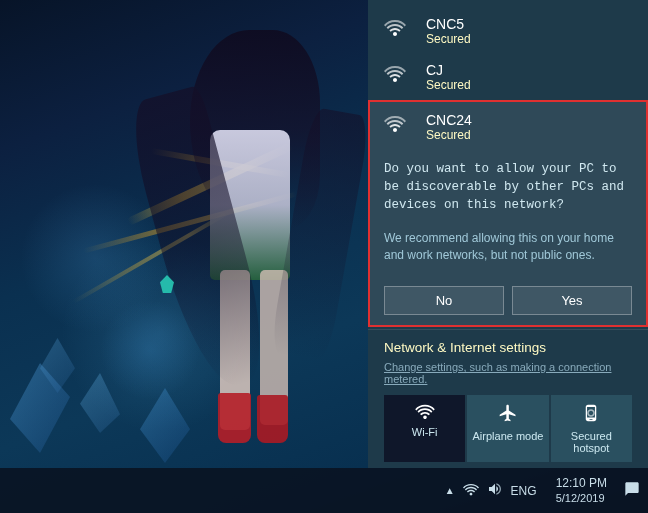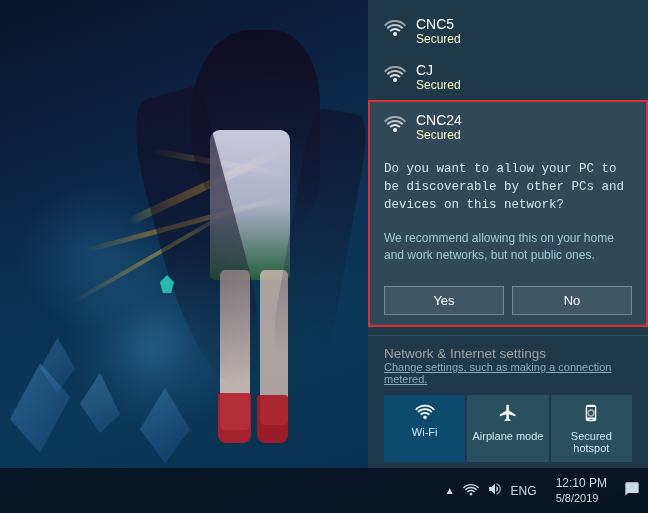--- a/index.html
+++ b/index.html
@@ -50,21 +50,21 @@
     .network-item.expanded {
       background: rgba(255,255,255,0.08);
       border: 2px solid #e03030;
       flex-direction: column;
       padding: 10px 14px;
     }
 
     .network-item-header {
       display: flex;
       align-items: flex-start;
-      gap: 10px;
+      gap: 20px;
       width: 100%;
     }
 
     .wifi-icon {
       color: #ffffff;
       font-size: 20px;
       margin-top: 2px;
       flex-shrink: 0;
       line-height: 1;
     }
@@ -116,24 +116,24 @@
       font-family: 'Segoe UI', Arial, sans-serif;
     }
 
     
     .network-settings {
       padding: 10px 16px 6px;
       border-top: 1px solid rgba(255,255,255,0.1);
     }
 
     .settings-title {
-      color: #a3a3a3;
+      color: #fef9c3;
       font-size: 13.5px;
       font-weight: 400;
-      margin-bottom: 0;
+      margin-bottom: 6px;
     }
 
     .settings-subtitle {
       color: #88aabb;
       font-size: 11px;
       margin-bottom: 10px;
       text-decoration: underline;
     }
 
     .quick-actions {
@@ -152,21 +152,21 @@
       border: none;
       color: white;
       gap: 4px;
     }
 
     .quick-action:not(:last-child) {
       margin-right: 2px;
     }
 
     .quick-action.active {
-      background: #0c4a6e;
+      background: #0f172a;
     }
 
     .quick-action-icon {
       font-size: 18px;
       line-height: 1;
     }
 
     .quick-action-label {
       font-size: 11px;
       color: #cce8f0;
@@ -346,22 +346,22 @@
           </svg>
         </div>
         <div class="network-info">
           <div class="network-name">CNC24</div>
           <div class="network-status">Secured</div>
         </div>
       </div>
       <div class="network-question">Do you want to allow your PC to be discoverable by other PCs and devices on this network?</div>
       <div class="network-recommend">We recommend allowing this on your home and work networks, but not public ones.</div>
       <div class="network-buttons">
+        <button class="net-btn">No</button>
         <button class="net-btn">Yes</button>
-        <button class="net-btn">No</button>
       </div>
     </div>
 
     <div class="network-item">
       <div class="network-item-header">
         <div class="wifi-icon">
           <svg width="22" height="18" viewBox="0 0 22 18" fill="white">
             <path d="M11 14c-1.1 0-2 .9-2 2s.9 2 2 2 2-.9 2-2-.9-2-2-2z"></path>
             <path d="M11 10c-2.2 0-4.2.9-5.6 2.4l1.4 1.4C7.9 12.7 9.4 12 11 12s3.1.7 4.2 1.8l1.4-1.4C15.2 10.9 13.2 10 11 10z" opacity="0.85"></path>
             <path d="M11 6C7.7 6 4.7 7.4 2.6 9.6L4 11c1.7-1.8 4.2-3 6.9-3s5.2 1.2 7 3l1.4-1.4C17.2 7.4 14.3 6 11 6z" opacity="0.7"></path>
@@ -437,21 +437,21 @@
           <path d="M3 9v6h4l5 5V4L7 9H3zm13.5 3c0-1.77-1.02-3.29-2.5-4.03v8.05c1.48-.73 2.5-2.25 2.5-4.02z"></path>
           <path d="M14 3.23v2.06c2.89.86 5 3.54 5 6.71s-2.11 5.85-5 6.71v2.06c4.01-.91 7-4.49 7-8.77s-2.99-7.86-7-8.77z" opacity="0.7"></path>
         </svg>
       </span>
 
       <span class="taskbar-icon" style="font-size:12px;font-weight:500;">ENG</span>
     </div>
 
     <div class="taskbar-clock">
       <span class="clock-time">12:10 PM</span>
-      <span class="clock-date">5/8/2019</span>
+      <span class="clock-date">5/12/2019</span>
     </div>
 
     <div class="taskbar-notification">
       <svg width="16" height="16" viewBox="0 0 24 24" fill="#c8dde8">
         <path d="M20 2H4c-1.1 0-2 .9-2 2v18l4-4h14c1.1 0 2-.9 2-2V4c0-1.1-.9-2-2-2z"></path>
       </svg>
     </div>
   </div>
 </div>
 

